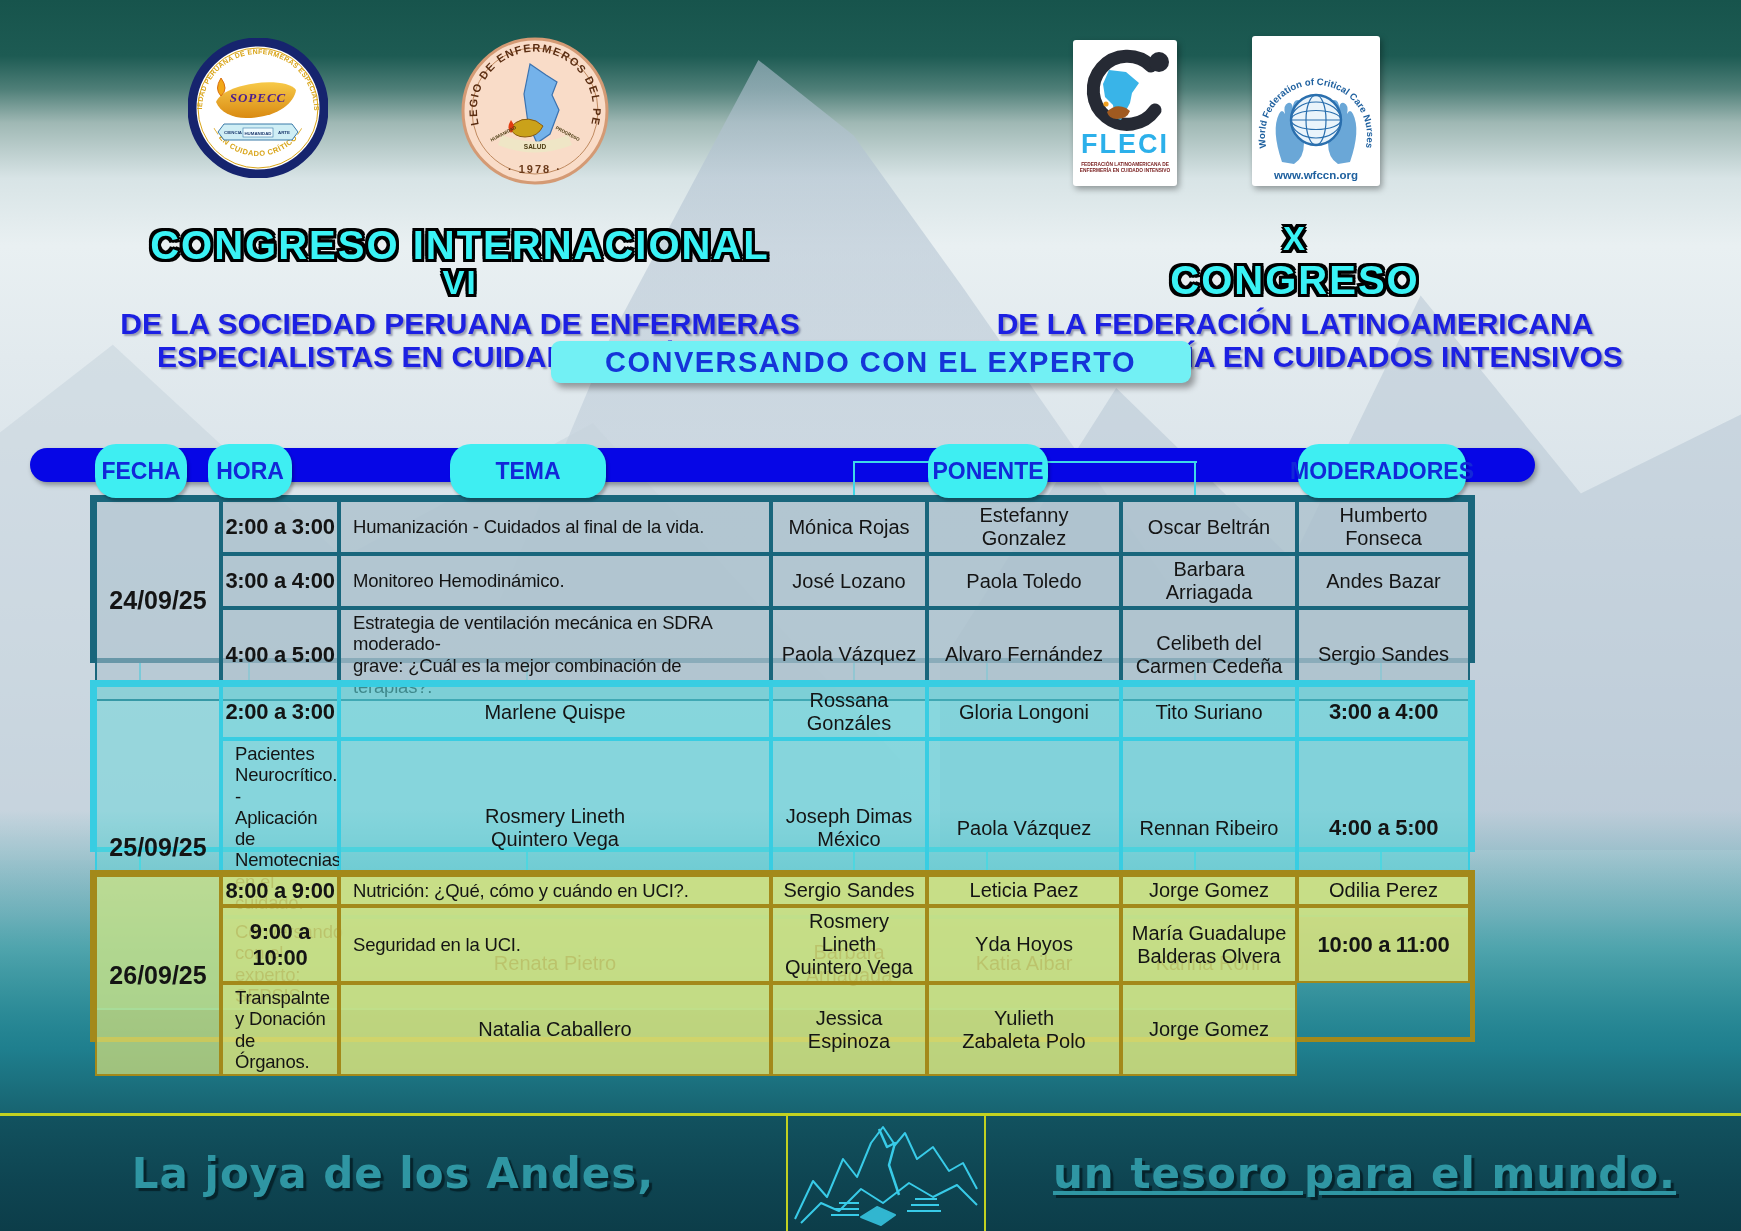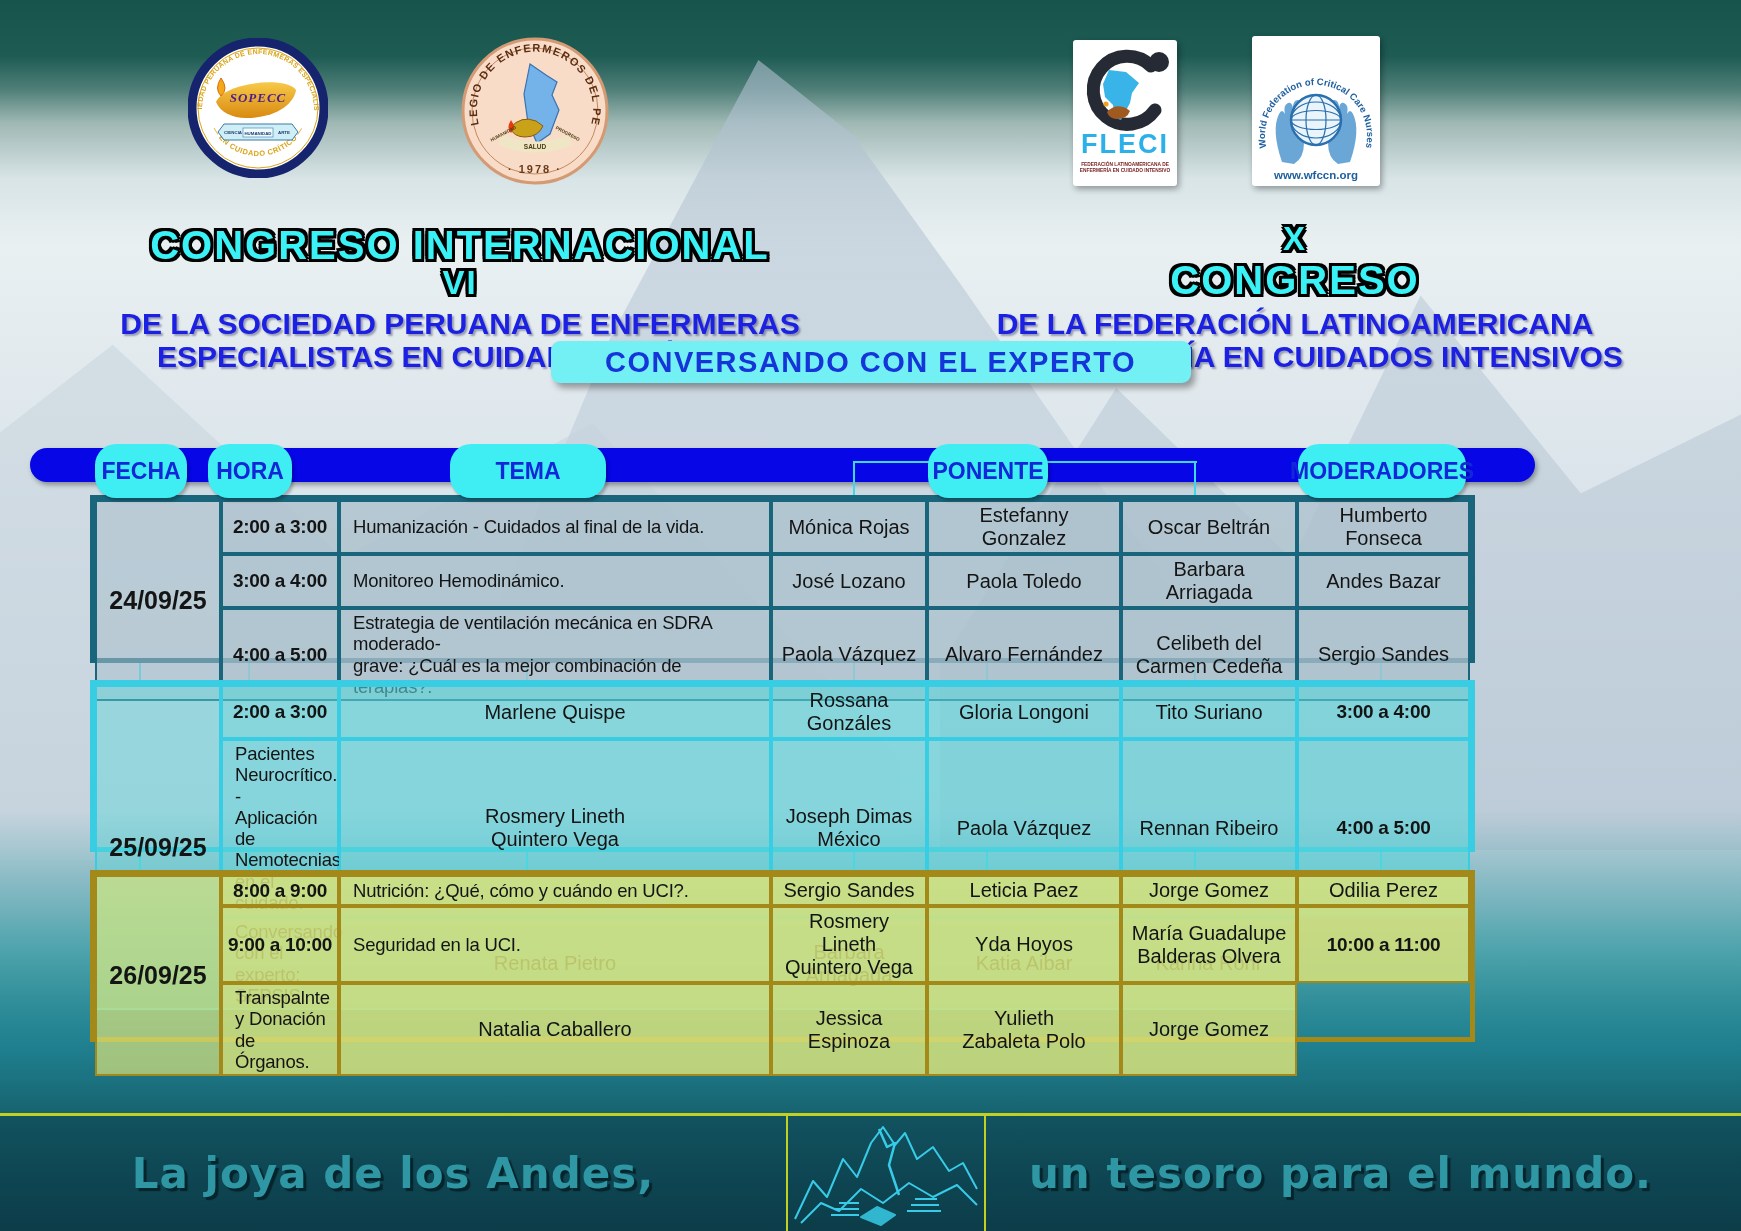--- a/index.html
+++ b/index.html
@@ -46,21 +46,21 @@
        justify-content:center;z-index:4;box-shadow:2px 3px 3px rgba(0,0,0,.25);}
   .conn{position:absolute;width:2px;background:#3ed8e8;z-index:3;}
   .connh{position:absolute;height:2px;background:#3ed8e8;z-index:3;}
   
   .sec{position:absolute;left:90px;width:1385px;display:grid;box-sizing:border-box;
        grid-template-columns:126px 118px 432px 156px 194px 176px 1fr;z-index:3;}
   .cell{border:2px solid;display:flex;align-items:center;justify-content:center;
        text-align:center;padding:2px 6px;box-sizing:border-box;color:#141414;
        white-space:pre-line;line-height:1.15;}
   .datecell{grid-row:1/4;font-weight:bold;font-size:25px;}
-  .hora{font-weight:bold;font-size:19px;letter-spacing:-.3px;padding:0 2px;}
+  .hora{font-weight:bold;font-size:22px;letter-spacing:-.3px;padding:0 2px;}
   .tema{justify-content:flex-start;text-align:left;font-size:18.5px;letter-spacing:-.2px;
         padding-left:12px;}
   .name{font-size:20px;}
   .s1{top:495px;height:168px;grid-template-rows:1fr 1fr 1.12fr;border:5px solid #19667c;}
   .s1 .cell{border-color:#19667c;background:rgba(170,192,204,.78);}
   .s1 .datecell{background:rgba(170,192,204,.55);}
   .s2{top:680px;height:172px;grid-template-rows:.9fr 1.25fr .95fr;border:5px solid #38cde2;}
   .s2 .cell{border-color:#38cde2;background:rgba(90,214,218,.6);}
   .s2 .datecell{background:rgba(90,214,218,.45);}
   .s3{top:870px;height:172px;grid-template-rows:.9fr 1.25fr .95fr;border:5px solid #a3891a;}
@@ -69,21 +69,21 @@
   
   .footer{position:absolute;left:0;top:1113px;width:1741px;height:118px;box-sizing:border-box;
      background:linear-gradient(180deg,#12525f 0%,#0e4451 60%,#0c3d49 100%);
      border-top:3px solid #c2d121;z-index:5;}
   .fbox{position:absolute;left:786px;top:0;width:200px;height:115px;box-sizing:border-box;
      border-left:2px solid #c2d121;border-right:2px solid #c2d121;
      display:flex;align-items:center;justify-content:center;}
   .ft{position:absolute;top:0;height:115px;display:flex;align-items:center;justify-content:center;
      font-family:"DejaVu Sans",sans-serif;font-weight:bold;font-size:42px;color:#2f96a3;
      text-shadow:3px 3px 1px rgba(5,30,38,.85);letter-spacing:1px;}
-  .ftl{left:0;width:786px;} .ftr{left:964px;width:753px;}
+  .ftl{left:0;width:786px;} .ftr{left:988px;width:753px;text-decoration:underline;}
 </style>
 </head>
 <body>
 
 <div id="page">
 
   <div class="sky"></div>
   <div class="mtn m1"></div>
   <div class="mtn m2"></div>
   <div class="mtn m3"></div>

